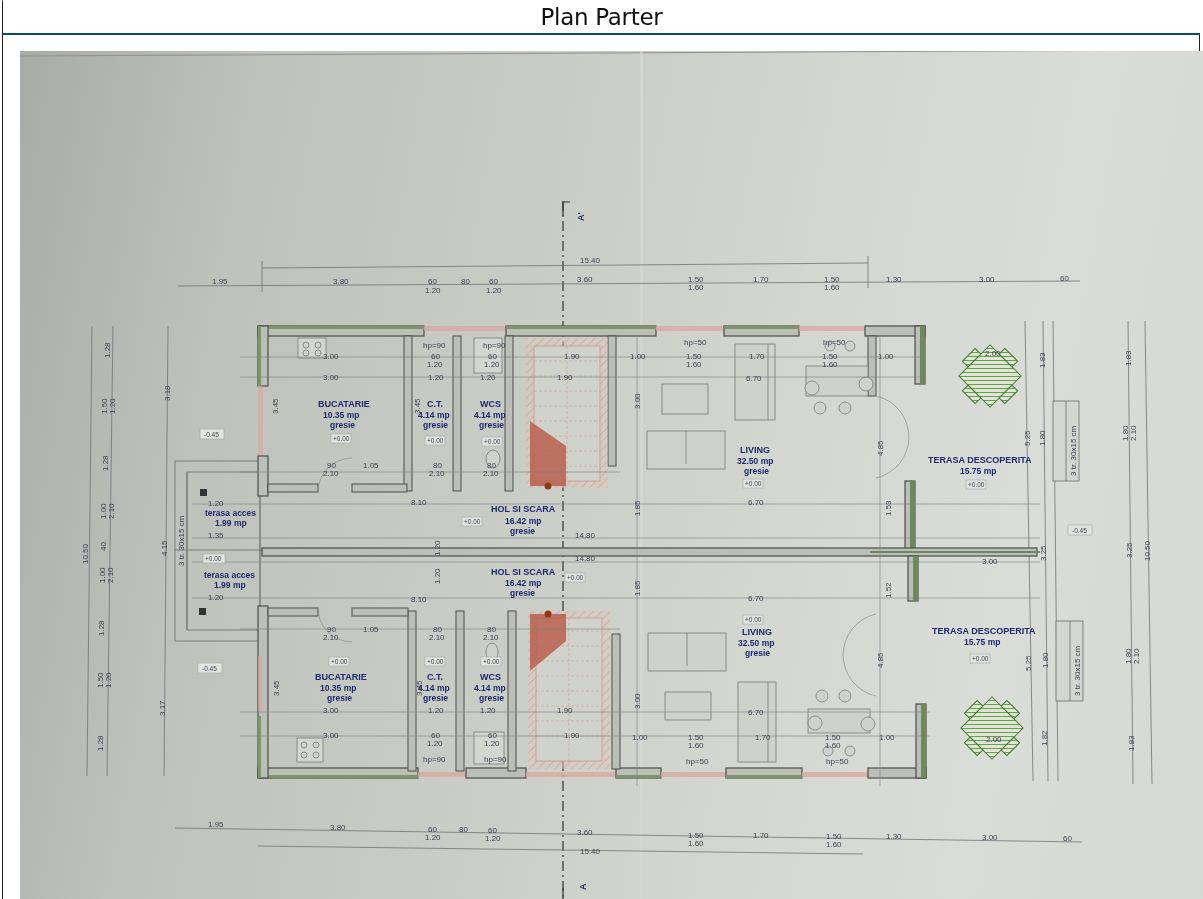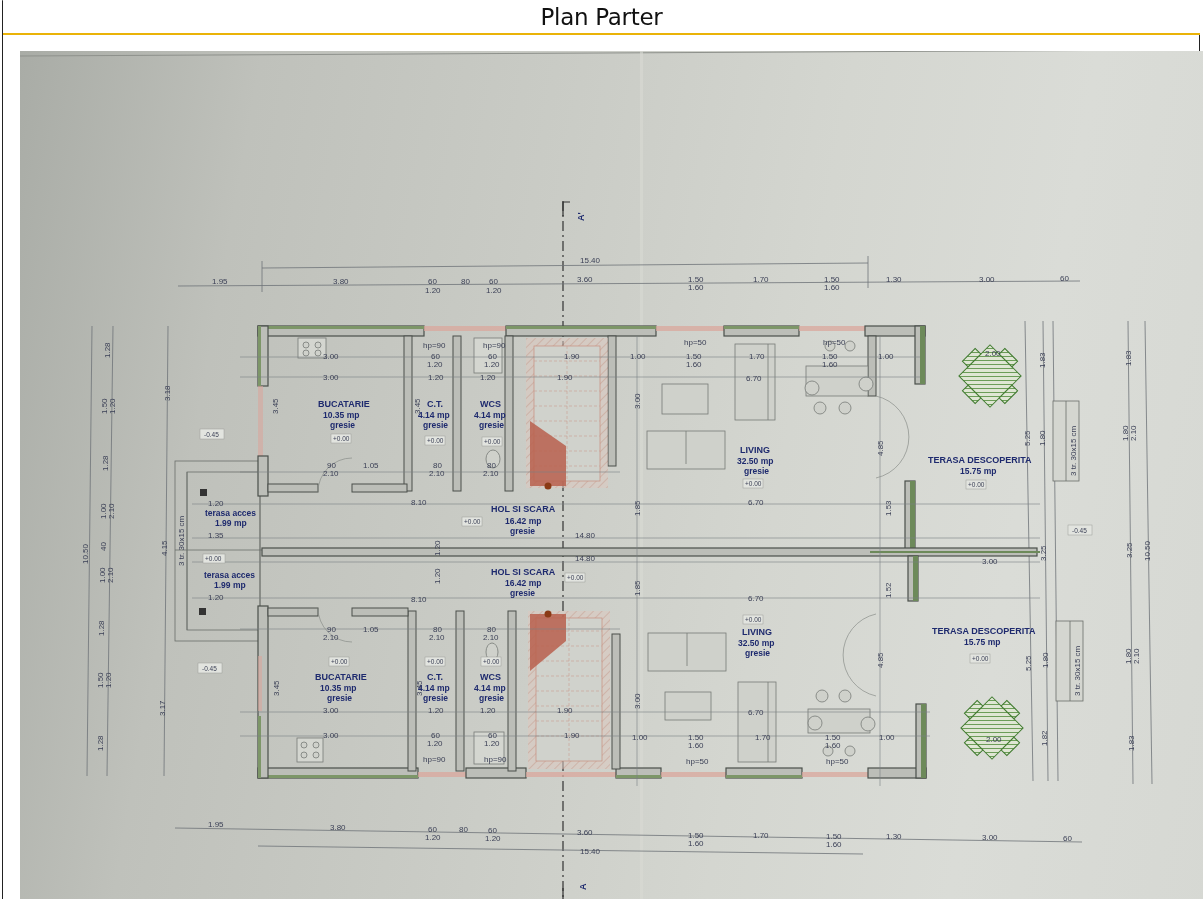--- a/index.html
+++ b/index.html
@@ -1,18 +1,18 @@
 <!DOCTYPE html>
 <html><head>
 <meta charset="utf-8">
 <style>
   html, body { margin: 0; padding: 0; background: #ffffff; }
   body { width: 1203px; height: 899px; position: relative; overflow: hidden; font-family: "Liberation Sans", sans-serif; }
   .frame { position: absolute; left: 2px; top: 0; width: 1198px; height: 899px; border-left: 1px solid #222; border-right: 1px solid #222; border-top: 1px solid #999; box-sizing: border-box; }
-  .title-row { position: absolute; left: 3px; top: 0; width: 1197px; height: 33px; border-bottom: 2px solid #eab308; background: #fff; display: flex; align-items: center; justify-content: center; }
+  .title-row { position: absolute; left: 3px; top: 0; width: 1197px; height: 33px; border-bottom: 2px solid #0c4a6e; background: #fff; display: flex; align-items: center; justify-content: center; }
   .title { font-family: "DejaVu Sans", sans-serif; font-size: 23px; color: #111; letter-spacing: -0.3px; }
   .photo { position: absolute; left: 20px; top: 51px; width: 1196px; height: 864px; overflow: hidden;
     background: linear-gradient(100deg, #a9aca6 0%, #bfc1bb 18%, #c9cbc5 40%, #d4d6d0 62%, #dadcd7 80%, #d6d8d3 100%); }
   .photo svg { position: absolute; left: 0; top: 0; }
   .dim { font-family: "Liberation Sans", sans-serif; font-size: 8px; fill: #3a3f55; }
   .room { font-family: "Liberation Sans", sans-serif; font-size: 9px; font-weight: bold; fill: #1e2a6e; }
   .room2 { font-family: "Liberation Sans", sans-serif; font-size: 8.5px; font-weight: bold; fill: #1e2a6e; }
   .lvl { font-family: "Liberation Sans", sans-serif; font-size: 6.5px; fill: #3a3f55; }
 </style>
 </head>

